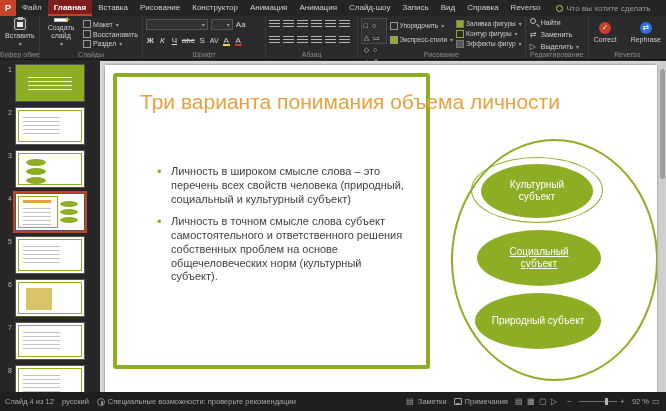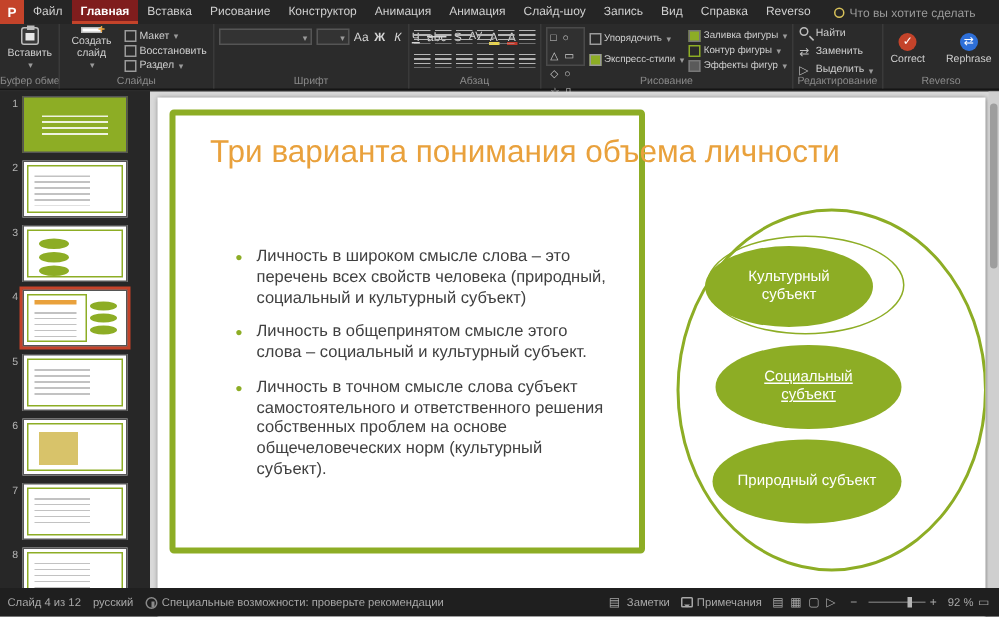--- a/index.html
+++ b/index.html
@@ -80,21 +80,21 @@
 
   .slide{position:absolute;left:5px;top:4px;width:552px;height:408px;background:#fff;overflow:hidden;box-shadow:0 0 3px rgba(0,0,0,.45);}
   .frame{position:absolute;left:8px;top:8px;width:317px;height:296px;border:4px solid var(--green);border-radius:3px;}
   .slide-title{position:absolute;left:30px;top:24px;width:430px;text-align:center;font-size:21px;line-height:1.25;color:var(--orange);}
   .bullets{position:absolute;left:52px;top:100px;width:252px;list-style:none;}
   .bullets li{position:relative;padding-left:14px;margin-bottom:9px;font-size:11px;line-height:1.25;color:#404040;}
   .bullets li::before{content:"•";position:absolute;left:0;top:-1px;color:var(--green);font-size:13px;}
   .big-ellipse{position:absolute;left:346px;top:74px;width:207px;height:242px;border:2px solid var(--green);border-radius:50%;background:#fff;}
   .ring{position:absolute;left:366px;top:92px;width:132px;height:66px;border:1px solid var(--green);border-radius:50%;}
   .ell{position:absolute;border-radius:50%;background:var(--green);color:#fff;display:flex;align-items:center;justify-content:center;text-align:center;font-size:10px;line-height:1.2;padding:0 14px;}
-  .ell1{left:365px;top:99px;width:112px;height:54px;}
+  .ell1{left:376px;top:99px;width:112px;height:54px;}
   .ell2{left:372px;top:165px;width:124px;height:56px;text-decoration:underline;}
   .ell3{left:370px;top:228px;width:126px;height:56px;}
 
   
   .statusbar{position:absolute;left:0;right:0;bottom:0;height:19px;background:var(--bg-darker);color:#a8a8a8;font-size:7.5px;display:flex;align-items:center;padding:0 5px;gap:8px;}
   .sb-item{display:flex;align-items:center;gap:3px;white-space:nowrap;}
   .sb-right{margin-left:auto;display:flex;align-items:center;gap:7px;}
   .g8::before{font-size:8px;color:#a8a8a8;}
   .g-notes::before{content:"▤";} .g-norm::before{content:"▤";} .g-sort::before{content:"▦";}
   .g-read::before{content:"▢";} .g-play2::before{content:"▷";} .g-fit::before{content:"▭";}
@@ -154,21 +154,21 @@
         <span>Восстановить</span>
       </div>
       <div class="rbtn i-chev">
         <span class="sq-icon"></span>
         <span>Раздел</span>
       </div>
     </div>
     <div class="glabel">Слайды</div>
   </div>
 
-  <div class="rgroup" style="width:130px;">
+  <div class="rgroup" style="width:130px;flex-direction:column">
     <div class="row">
       <div class="fontbox i-chev"></div>
       <div class="fontbox small i-chev"></div>
       <div class="fbtn">Аа</div>
     </div>
     <div class="row">
       <div class="fbtn b">Ж</div>
       <div class="fbtn i">К</div>
       <div class="fbtn u">Ч</div>
       <div class="fbtn s">abc</div>
@@ -318,21 +318,20 @@
         </div>
     </div>
   </div>
 
   <div class="canvas">
     <div class="slide">
       <div class="frame"></div>
       <div class="slide-title">Три варианта понимания объема личности</div>
       <ul class="bullets">
         <li>Личность в широком смысле слова – это перечень всех свойств человека (природный, социальный и культурный субъект)</li>
-        <li>Личность в общепринятом смысле этого слова – социальный и культурный субъект.</li>
         <li>Личность в точном смысле слова субъект самостоятельного и ответственного решения собственных проблем на основе общечеловеческих норм (культурный субъект).</li>
       </ul>
       <div class="big-ellipse"></div>
       <div class="ring"></div>
       <div class="ell ell1">Культурный субъект</div>
       <div class="ell ell2">Социальный субъект</div>
       <div class="ell ell3">Природный субъект</div>
     </div>
     <div class="vscroll">
       <div class="vthumb"></div>

